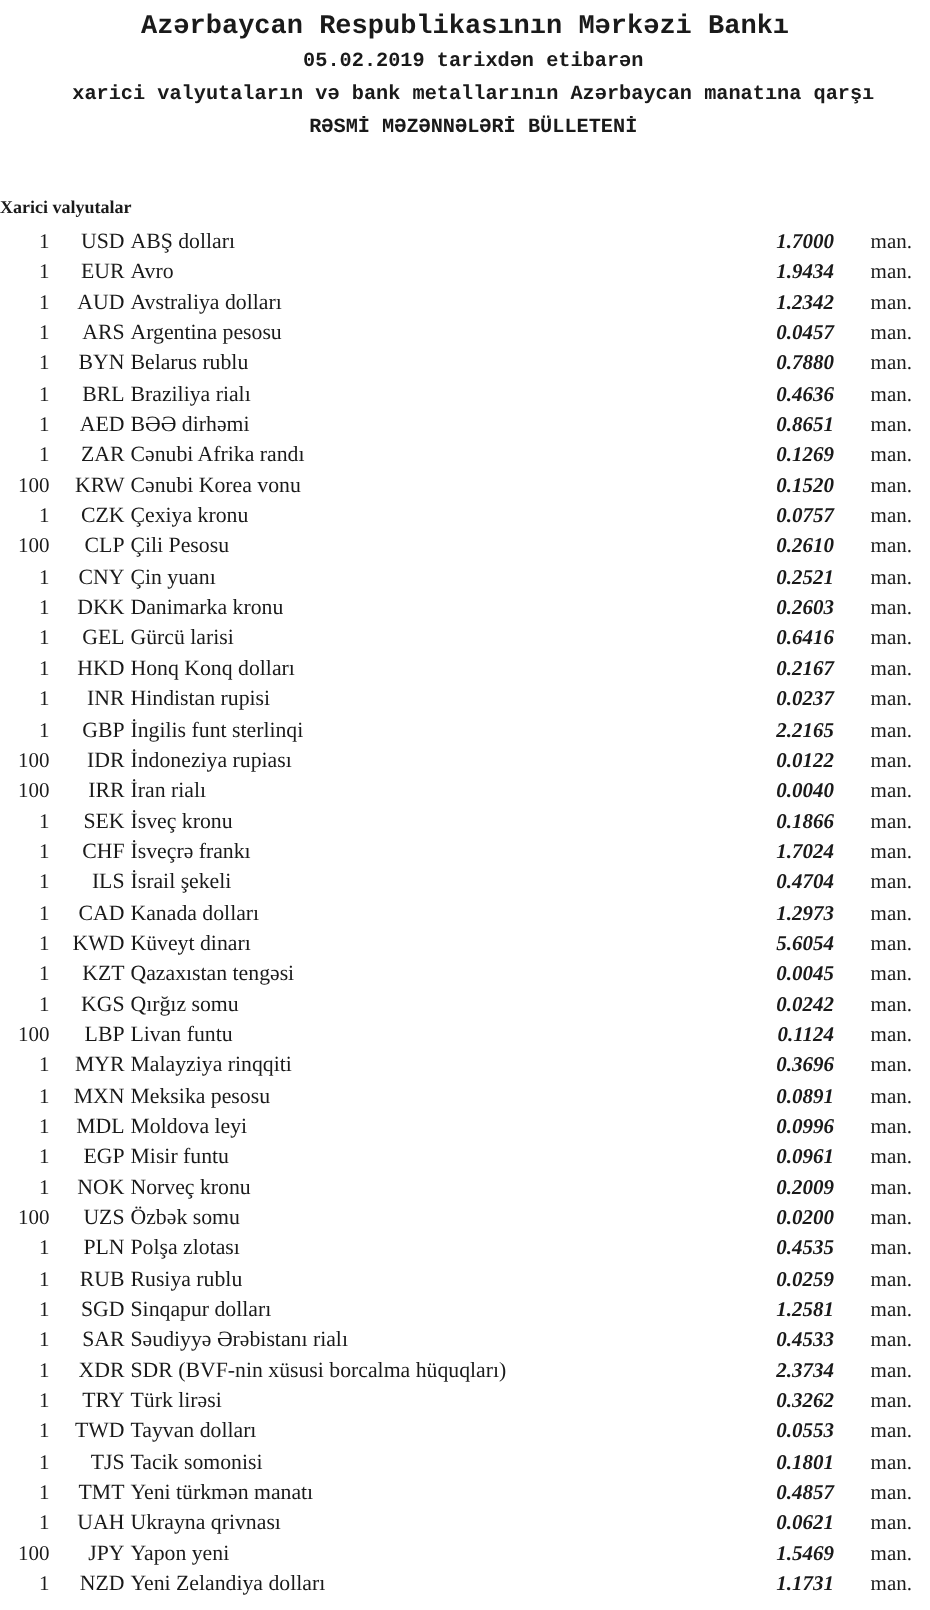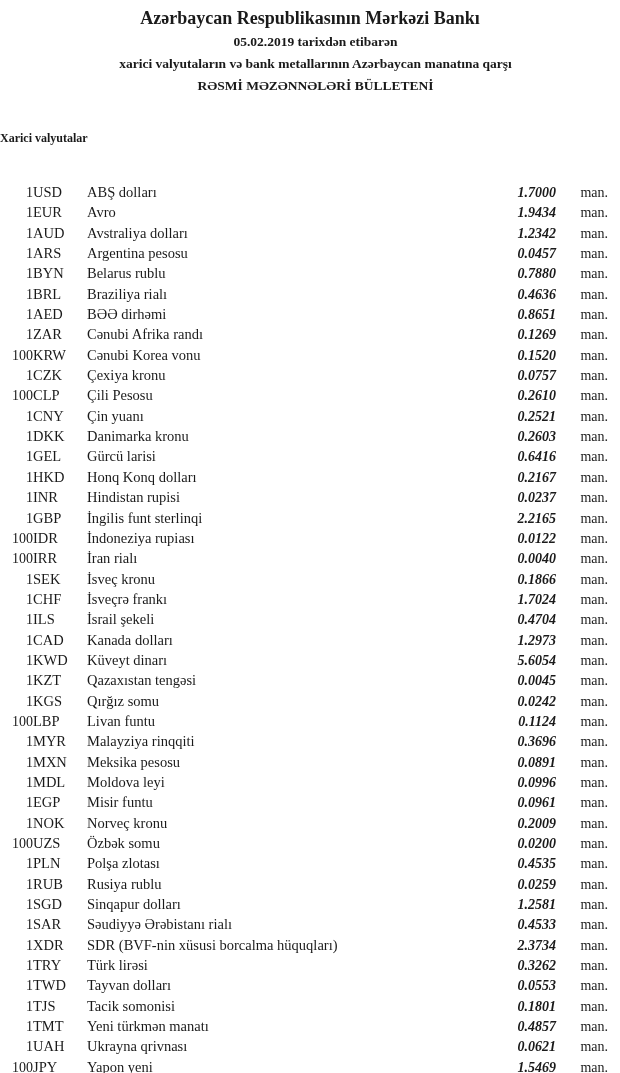--- a/index.html
+++ b/index.html
@@ -13,20 +13,21 @@
     color: #1a1a1a;
   }
   .page {
     width: 620px;
     height: 1073px;
     box-sizing: border-box;
   }
   .header {
     text-align: center;
     padding-top: 6px;
+    font-family: Liberation Mono, monospace;
   }
   .bank-name {
     font-size: 18px;
     line-height: 25px;
     font-weight: bold;
     margin: 0;
   }
   .header-line {
     font-size: 13.5px;
     line-height: 22px;
@@ -53,23 +54,22 @@
     line-height: 20.35px;
   }
   .cell-qty {
     width: 25px;
     text-align: right;
     flex: 0 0 auto;
     font-size: 14px;
   }
   .cell-code {
     width: 50px;
-    text-align: left;
+    text-align: right;
     flex: 0 0 auto;
-    margin-top: 31px;
   }
   .cell-name {
     flex: 1 1 auto;
     text-align: left;
     padding-left: 4px;
     white-space: nowrap;
     overflow: hidden;
   }
   .cell-rate {
     width: 76px;

